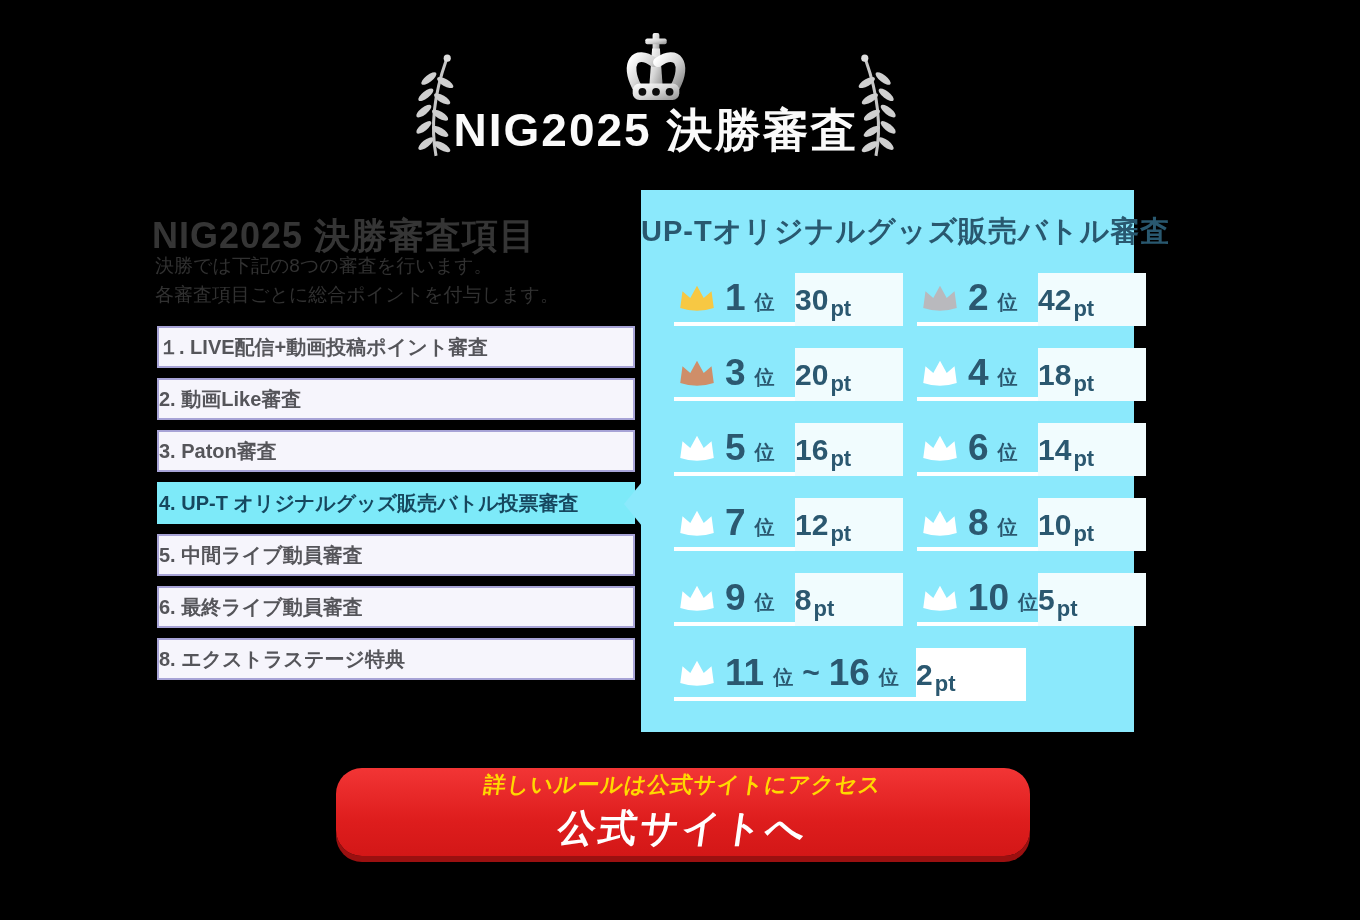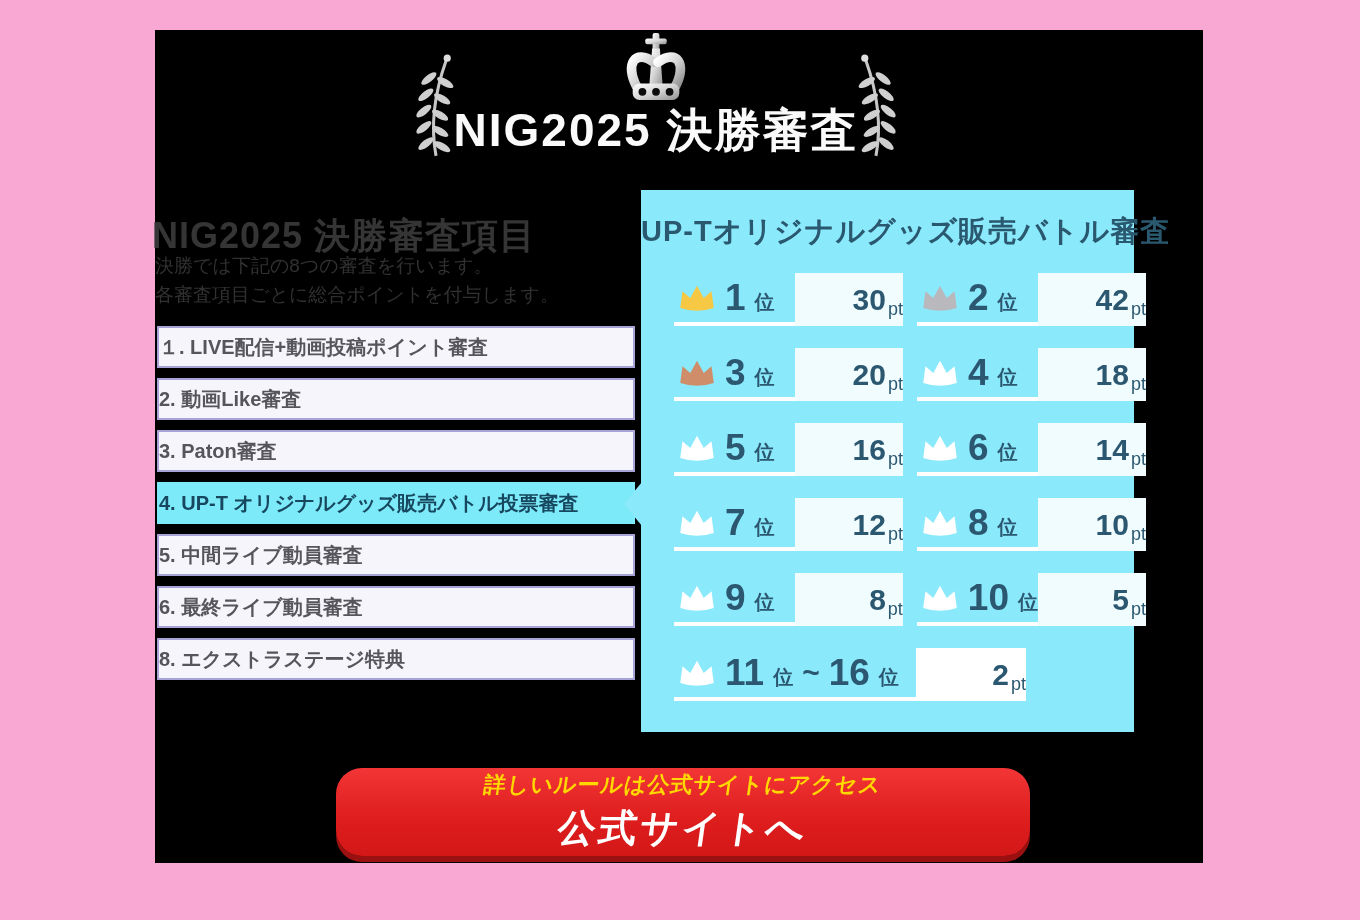--- a/index.html
+++ b/index.html
@@ -1,18 +1,18 @@
 <!DOCTYPE html>
 <html><head>
 <meta charset="utf-8">
 <style>
   * { margin:0; padding:0; box-sizing:border-box; }
   html,body { width:1360px; height:920px; }
   body { font-family:"Liberation Sans","DejaVu Sans",sans-serif; background:#ffffff; }
-  .page { position:relative; width:1360px; height:920px; background:#f9a8d4; overflow:hidden; }
+  .page { position:relative; width:1360px; height:920px; background:#000000; overflow:hidden; }
 
   .card { position:absolute; left:155px; top:30px; width:1048px; height:833px; background:#000000; }
 
   
   .big-crown { position:absolute; left:468px; top:2px; width:66px; height:74px; }
   .laurel { position:absolute; top:20px; width:46px; height:114px; }
   .laurel.left { left:256px; }
   .laurel.right { left:700px; transform:scaleX(-1); }
   .main-title { position:absolute; left:0; right:46px; top:70px; text-align:center;
                 font-size:46px; font-weight:800; color:#fafafa; letter-spacing:2px; }
@@ -39,24 +39,24 @@
   .rank-row { display:flex; gap:14px; height:53px; margin-bottom:22px; }
   .rank-cell { flex:1; display:flex; }
   .rank-row.wide .rank-cell { flex:0 0 352px; }
   .rank-left { flex:1; display:flex; align-items:center; gap:9px;
                border-bottom:4px solid #ffffff; padding-left:4px; }
   .rank-crown { width:38px; height:30px; flex:0 0 38px; }
   .rank-num { font-size:37px; font-weight:800; color:#2b5870; }
   .rank-suffix { font-size:20px; font-weight:800; color:#2b5870; margin-top:10px; }
   .rank-sep { font-size:30px; font-weight:800; color:#2b5870; }
   .pt-box { flex:0 0 108px; background:#f1fcfe; display:flex; align-items:center;
-            justify-content:flex-end; gap:2px; }
+            justify-content:flex-start; gap:2px; }
   .rank-row.wide .pt-box { background:#ffffff; flex-basis:110px; }
   .pt-num { font-size:30px; font-weight:800; color:#2b5870; }
-  .pt-unit { font-size:18px; font-weight:400; color:#2b5870; margin-top:19px; }
+  .pt-unit { font-size:22px; font-weight:700; color:#2b5870; margin-top:19px; }
 
   
   .site-button { position:absolute; left:181px; top:738px; width:694px; height:88px;
                  background:linear-gradient(180deg,#f23535 0%,#de1d1d 60%,#d31717 100%);
                  border:none; border-radius:26px; box-shadow:0 6px 0 #9b1010; cursor:pointer;
                  display:flex; flex-direction:column; align-items:center; justify-content:center; gap:3px; }
   .btn-caption { font-size:22px; font-weight:800; color:#ffd800; transform:skewX(-8deg);
                  letter-spacing:1px; white-space:nowrap; }
   .btn-label { font-size:38px; font-weight:800; color:#ffffff; transform:skewX(-8deg);
                letter-spacing:3px; white-space:nowrap; }

